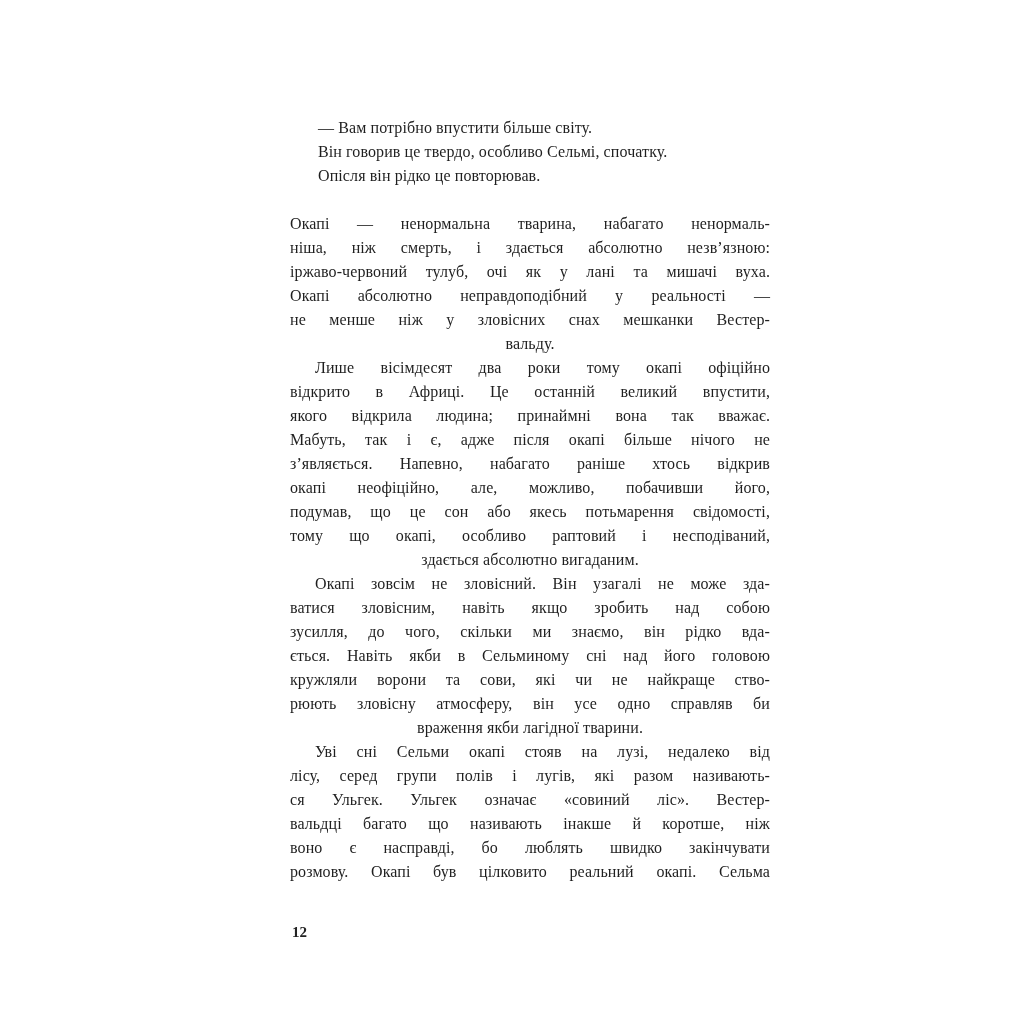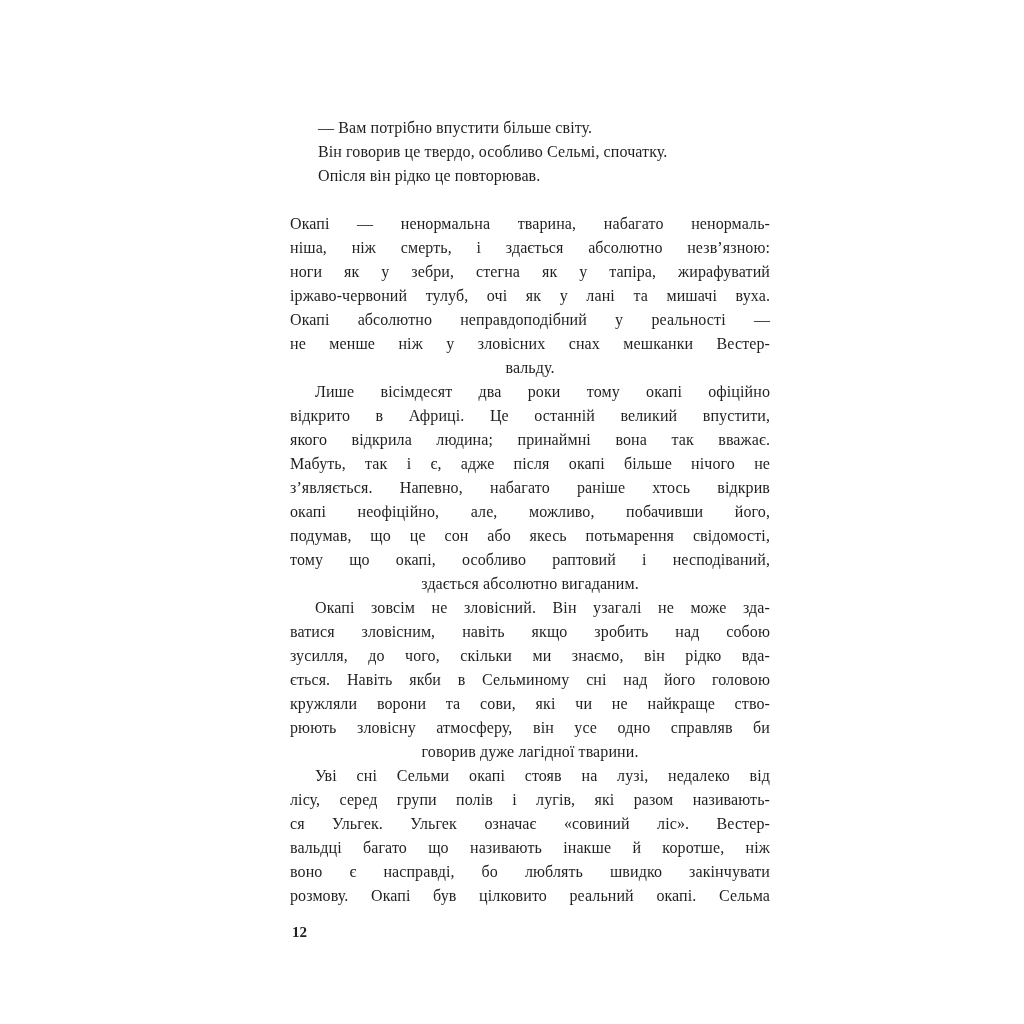--- a/index.html
+++ b/index.html
@@ -62,21 +62,20 @@
   <div class="text-block">
     <div class="dialogue">
         <div class="dline">— Вам потрібно впустити більше світу.</div>
         <div class="dline">Він говорив це твердо, особливо Сельмі, спочатку.</div>
         <div class="dline">Опісля він рідко це повторював.</div>
       </div>
     <div>
         <div class="para">
           <div class="jline">Окапі — ненормальна тварина, набагато ненормаль-</div>
           <div class="jline">ніша, ніж смерть, і здається абсолютно незв’язною:</div>
-          <div class="jline">ноги як у зебри, стегна як у тапіра, жирафуватий</div>
           <div class="jline">іржаво-червоний тулуб, очі як у лані та мишачі вуха.</div>
           <div class="jline">Окапі абсолютно неправдоподібний у реальності —</div>
           <div class="jline">не менше ніж у зловісних снах мешканки Вестер-</div>
           <div class="lline">вальду.</div>
         </div>
         <div class="para">
           <div class="jline first-indent">Лише вісімдесят два роки тому окапі офіційно</div>
           <div class="jline">відкрито в Африці. Це останній великий впустити,</div>
           <div class="jline">якого відкрила людина; принаймні вона так вважає.</div>
           <div class="jline">Мабуть, так і є, адже після окапі більше нічого не</div>
@@ -86,21 +85,21 @@
           <div class="jline">тому що окапі, особливо раптовий і несподіваний,</div>
           <div class="lline">здається абсолютно вигаданим.</div>
         </div>
         <div class="para">
           <div class="jline first-indent">Окапі зовсім не зловісний. Він узагалі не може зда-</div>
           <div class="jline">ватися зловісним, навіть якщо зробить над собою</div>
           <div class="jline">зусилля, до чого, скільки ми знаємо, він рідко вда-</div>
           <div class="jline">ється. Навіть якби в Сельминому сні над його головою</div>
           <div class="jline">кружляли ворони та сови, які чи не найкраще ство-</div>
           <div class="jline">рюють зловісну атмосферу, він усе одно справляв би</div>
-          <div class="lline">говорив дуже лагідної тварини.</div>
+          <div class="lline">враження якби лагідної тварини.</div>
         </div>
         <div class="para">
           <div class="jline first-indent">Уві сні Сельми окапі стояв на лузі, недалеко від</div>
           <div class="jline">лісу, серед групи полів і лугів, які разом називають-</div>
           <div class="jline">ся Ульгек. Ульгек означає «совиний ліс». Вестер-</div>
           <div class="jline">вальдці багато що називають інакше й коротше, ніж</div>
           <div class="jline">воно є насправді, бо люблять швидко закінчувати</div>
           <div class="jline">розмову. Окапі був цілковито реальний окапі. Сельма</div>
         </div>
       </div>

